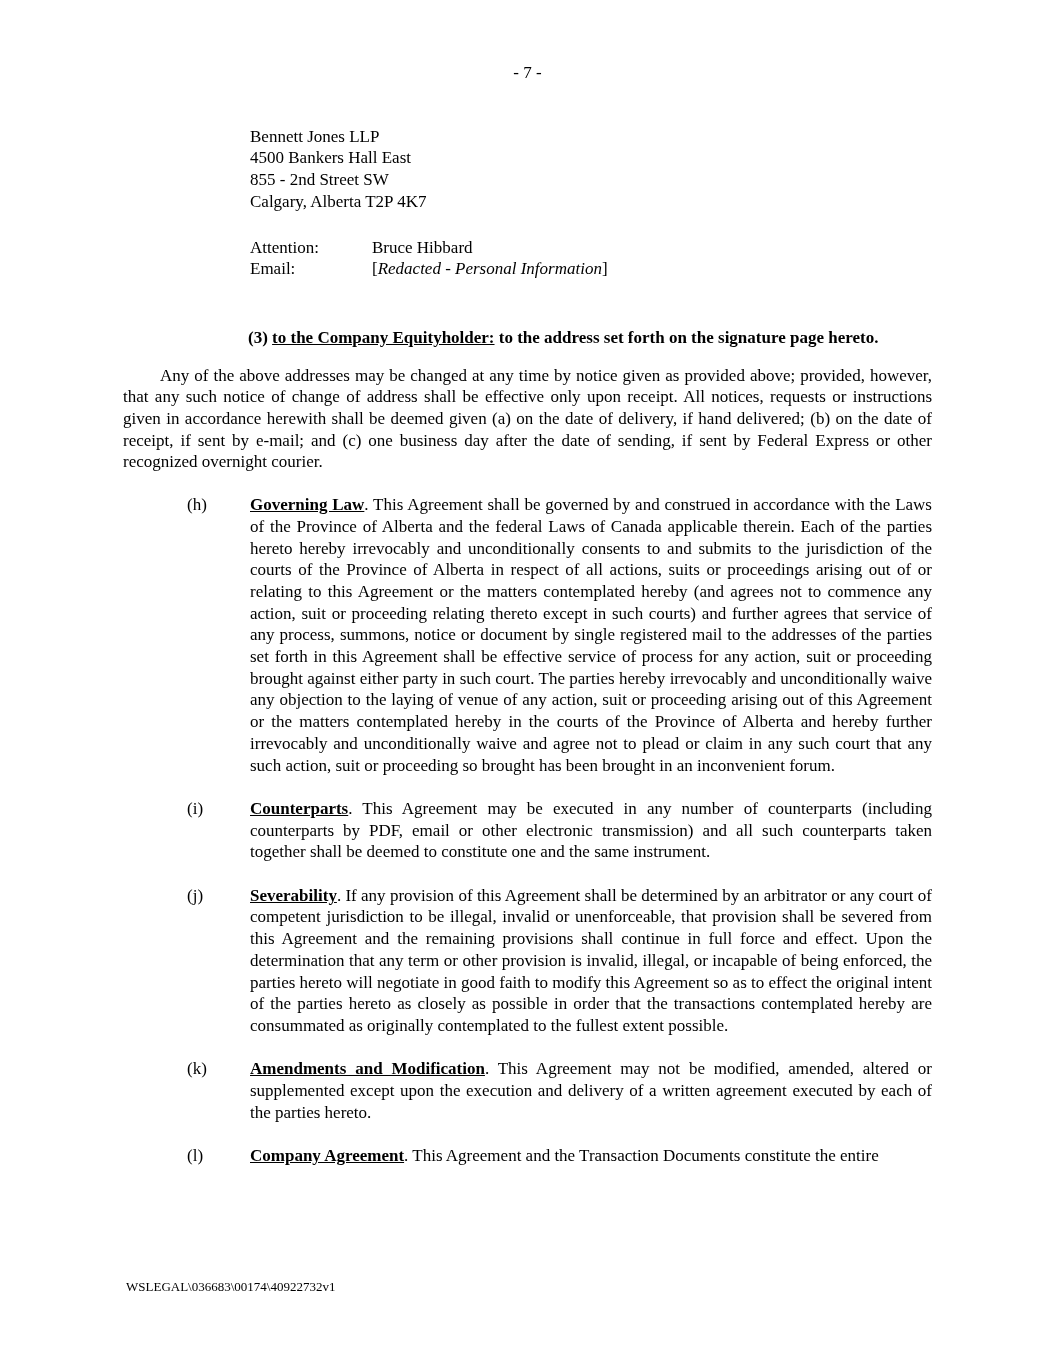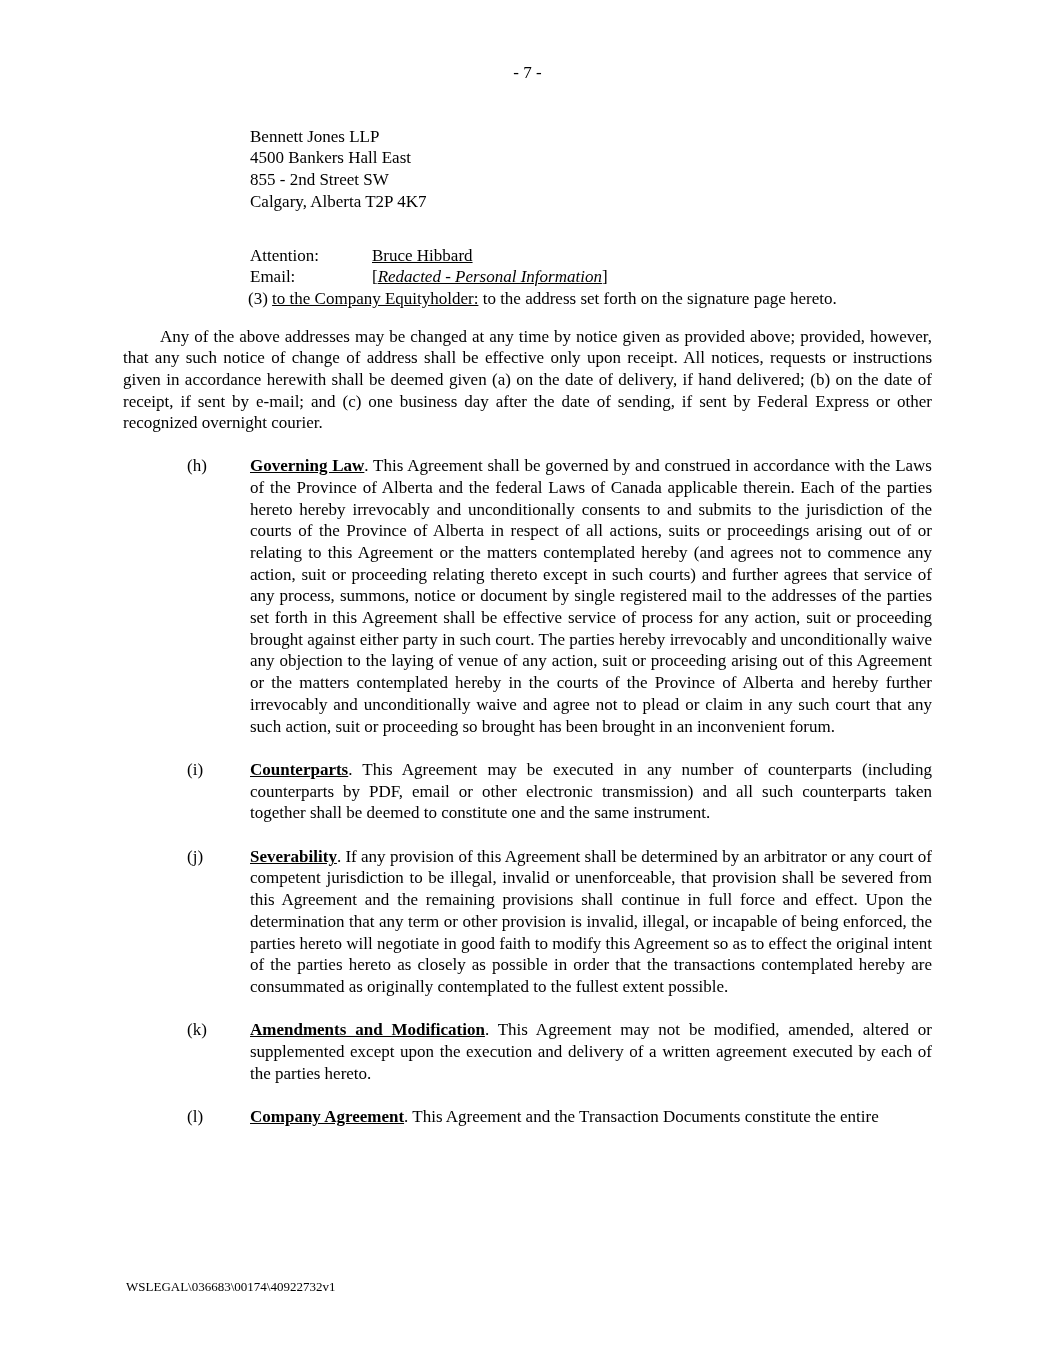--- a/index.html
+++ b/index.html
@@ -22,32 +22,33 @@
   }
   .page-number {
     text-align: center;
   }
   .address-block {
     margin-top: 42px;
     margin-left: 127px;
     font-family: Liberation Serif, serif;
   }
   .contact-block {
-    margin-top: 32px;
+    margin-top: 24px;
     margin-left: 127px;
-    text-decoration: underline;
   }
   .contact-label {
     display: inline-block;
     width: 122px;
   }
   .italic { font-style: italic; }
   .underline { text-decoration: underline; }
   .notice-line {
+    margin-top: 47px;
     margin-left: 125px;
+    font-weight: bold;
   }
   .body-paragraph {
     margin: 16px 0 0 0;
     text-align: justify;
     text-align-last: left;
     text-indent: 37px;
   }
   .clauses {
     margin-top: 21px;
   }

